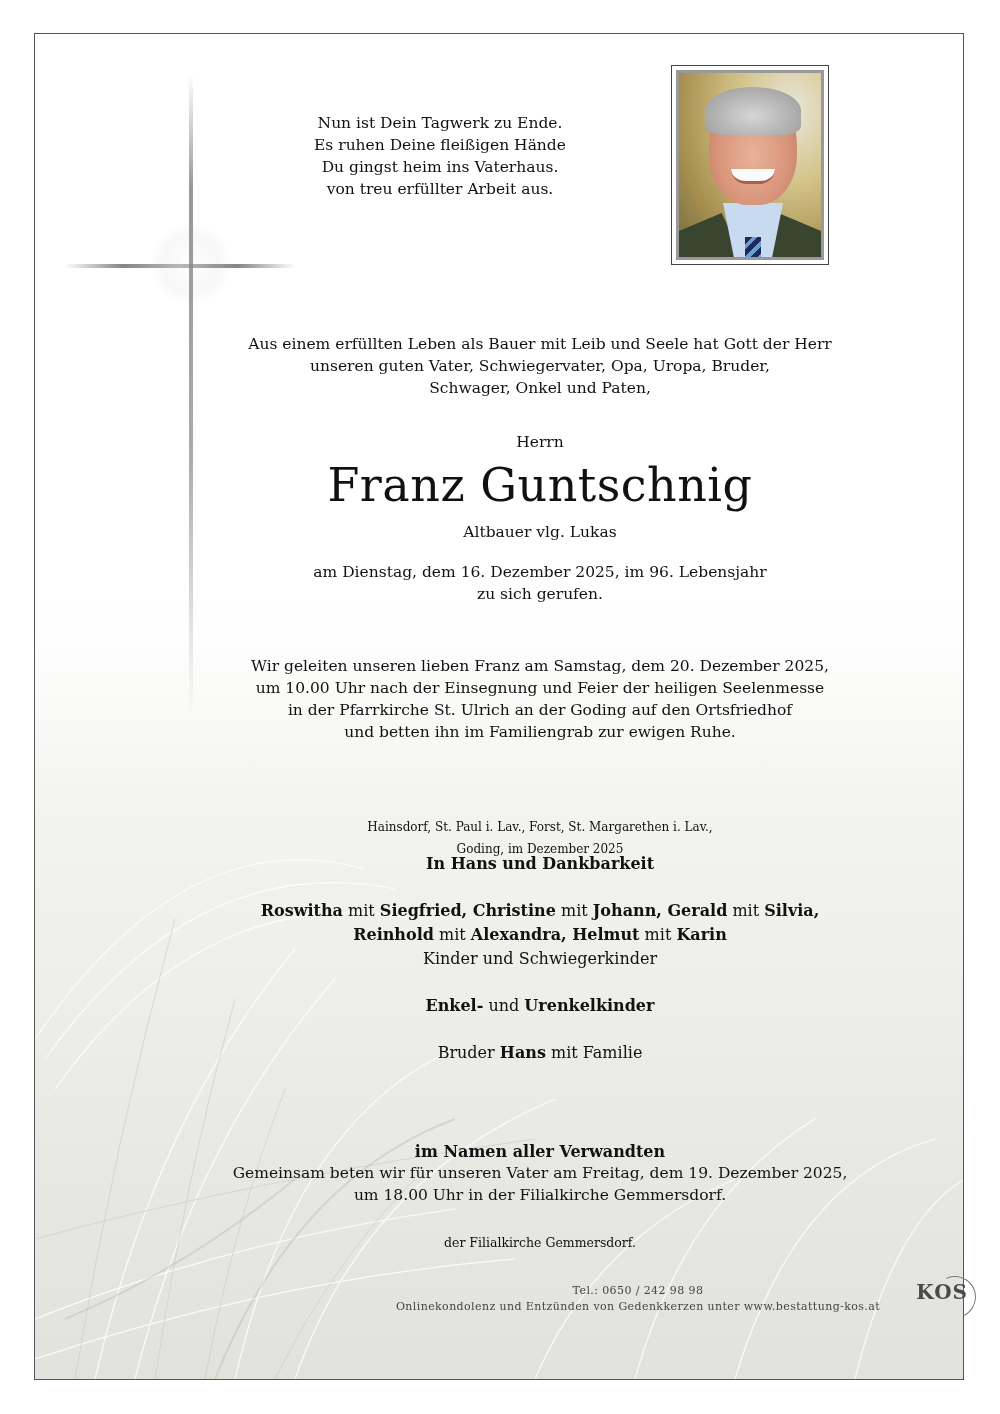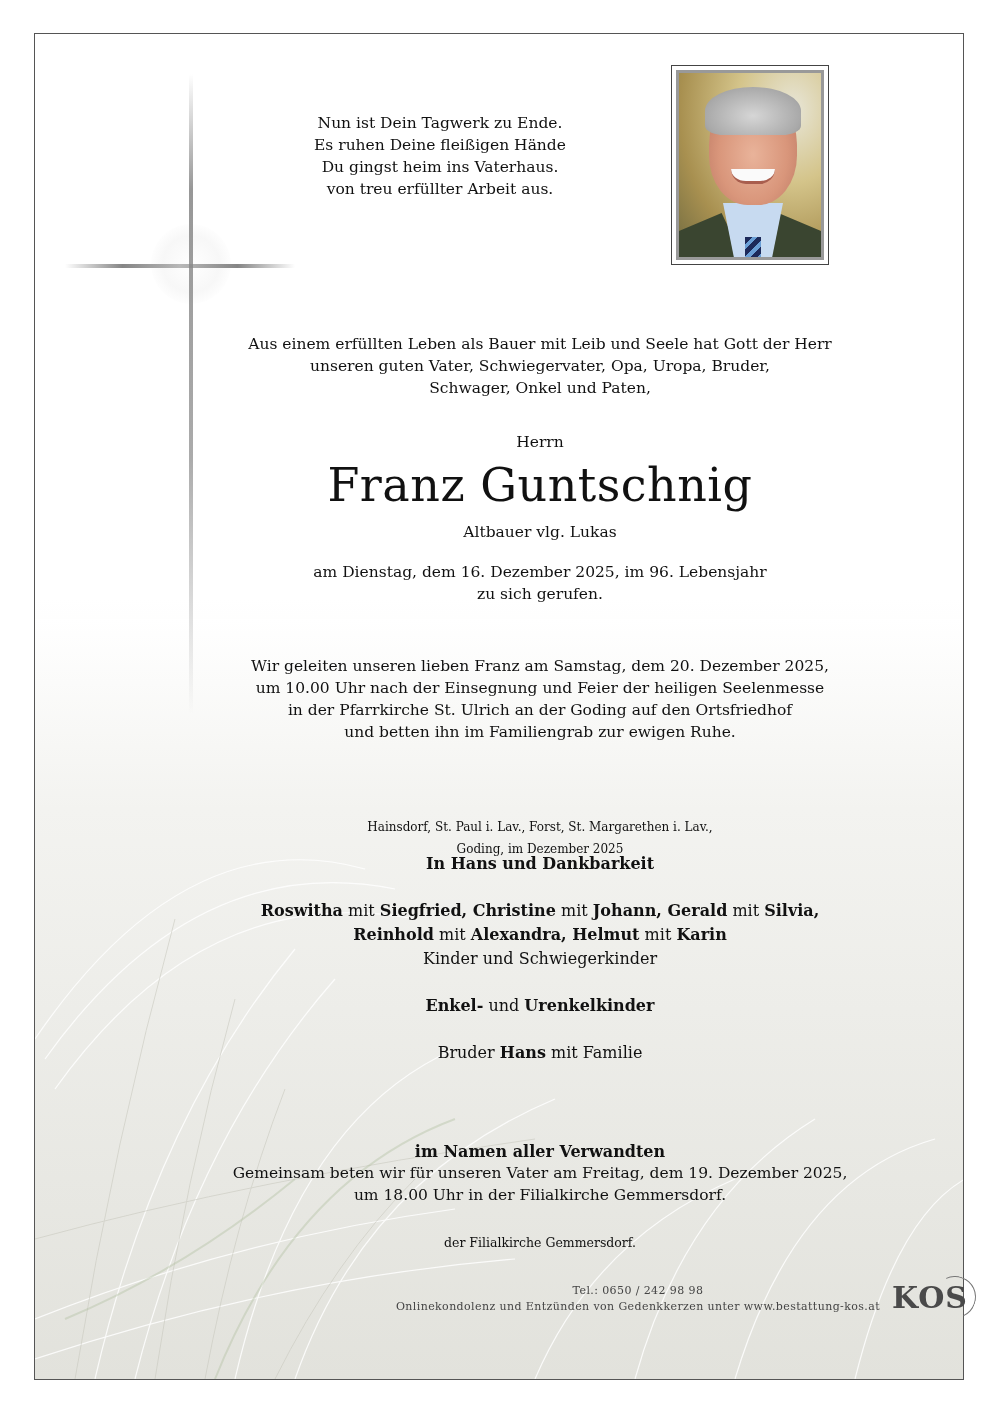--- a/index.html
+++ b/index.html
@@ -43,21 +43,21 @@
   .places { top: 816px; left: 200px; width: 680px; font-size: 12px; line-height: 22px; }
   .love { top: 854px; left: 200px; width: 680px; font-size: 16px; font-weight: bold; }
   .family { top: 899px; left: 200px; width: 680px; font-size: 16px; line-height: 24px; }
   .family b { font-weight: bold; }
   .grandkids { top: 996px; left: 200px; width: 680px; font-size: 16px; }
   .brother { top: 1043px; left: 200px; width: 680px; font-size: 16px; }
   .relatives { top: 1099px; left: 200px; width: 680px; font-size: 16px; font-weight: bold; margin-top: 43px; }
   .prayer { top: 1162px; left: 200px; width: 680px; font-size: 15.5px; line-height: 22px; }
   .flowers { top: 1234px; left: 200px; width: 680px; font-size: 12.5px; line-height: 18px; }
   .footer { position: absolute; right: 120px; top: 1283px; text-align: center; font-size: 11px; line-height: 16px; color: #444; letter-spacing: 0.4px; }
-  .logo { position: absolute; right: 32px; top: 1280px; font-family: "DejaVu Serif", serif; font-weight: bold; font-size: 30px; color: #4a4a4a; letter-spacing: 1px; }
+  .logo { position: absolute; right: 32px; top: 1280px; font-family: "DejaVu Serif", serif; font-weight: bold; font-size: 20px; color: #4a4a4a; letter-spacing: 1px; }
   .logo-arc { position: absolute; right: 24px; top: 1276px; width: 40px; height: 40px; border: 1.5px solid #777; border-left-color: transparent; border-bottom-color: transparent; border-radius: 50%; transform: rotate(20deg); }
 </style>
 </head>
 <body>
 
 <div class="card">
   <svg class="wheat" viewBox="0 0 930 760" preserveAspectRatio="none">
     <defs>
       <linearGradient id="fade" x1="0" y1="0" x2="0" y2="1">
         <stop offset="0" stop-color="#ffffff" stop-opacity="1"></stop>

